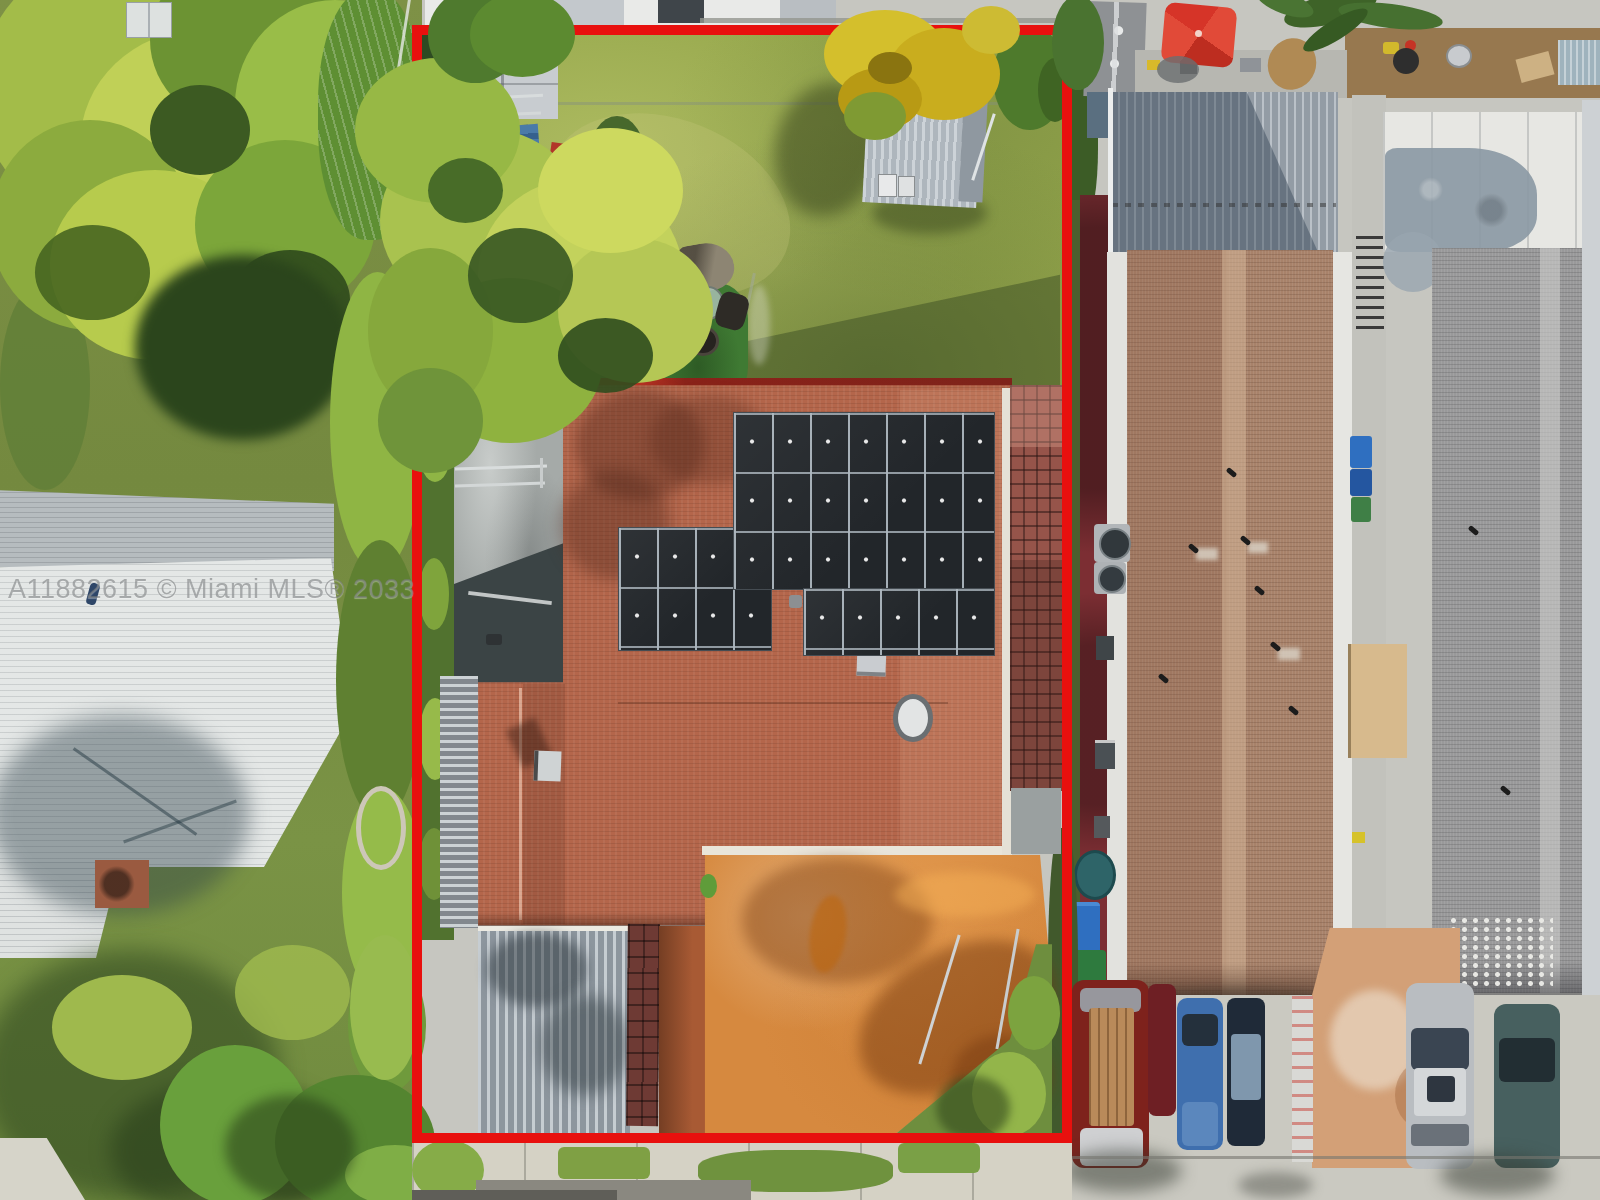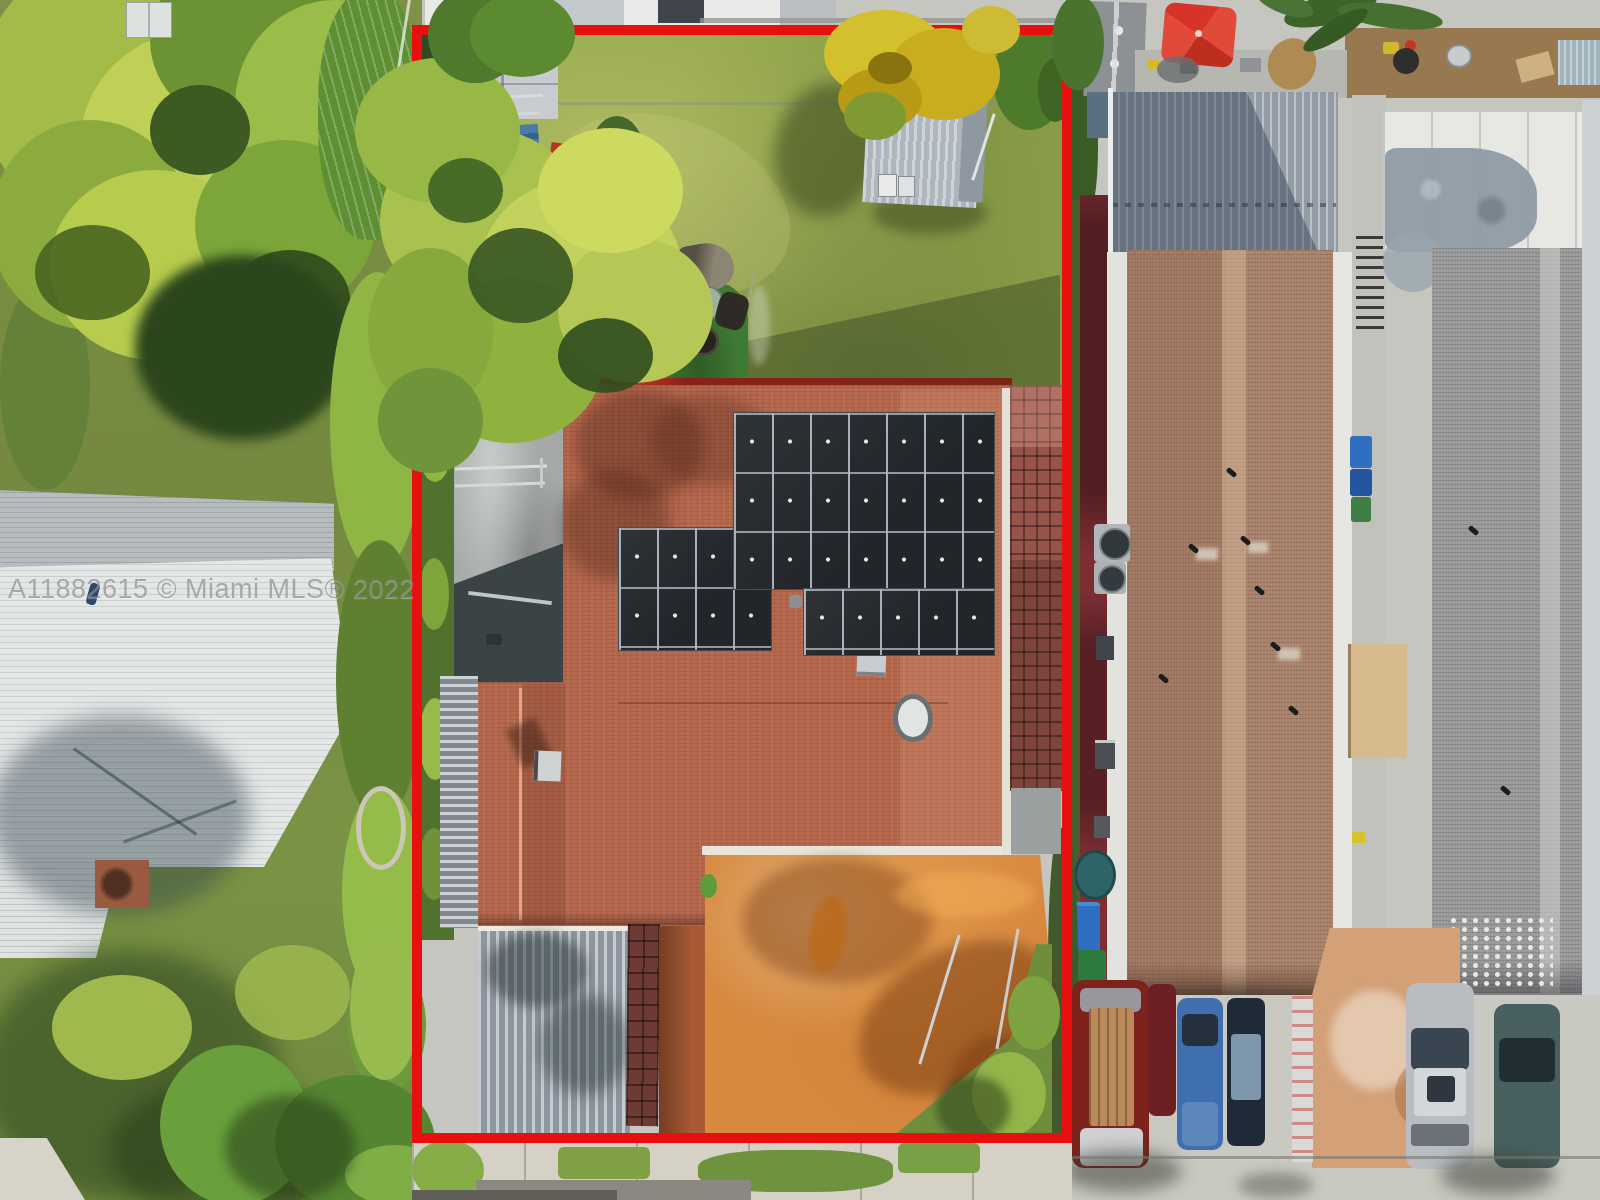--- a/index.html
+++ b/index.html
@@ -590,14 +590,14 @@
   <div class="blob yt3"></div>
   <div class="blob yt4"></div>
   <div class="blob yt5"></div>
   <div class="blob yt6"></div>
   <div class="blob palm1"></div>
   <div class="blob palm2"></div>
   <div class="blob palm3"></div>
   <div class="blob palm4"></div>
   <div class="blob oh-r1"></div>
 
-  <div class="abs watermark">A11882615 © Miami MLS® 2022</div>
+  <div class="abs watermark">A11882615 © Miami MLS® 2033</div>
 </div>
 
 </body></html>

